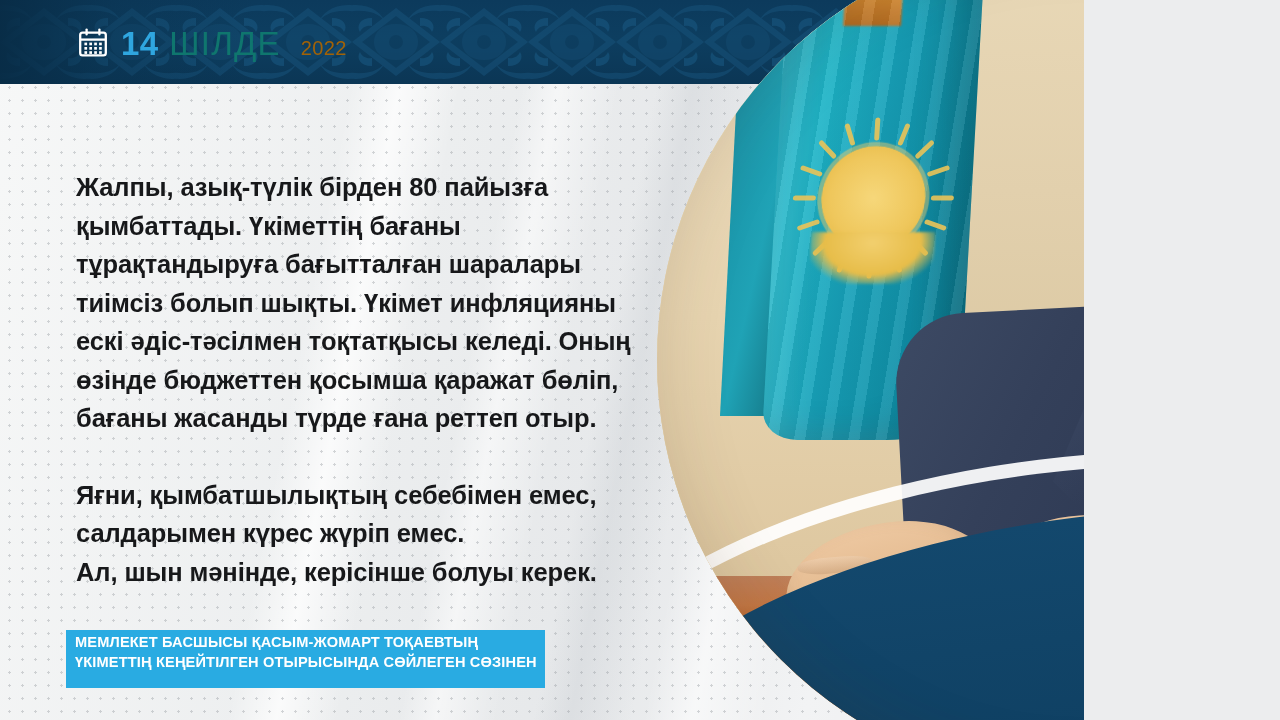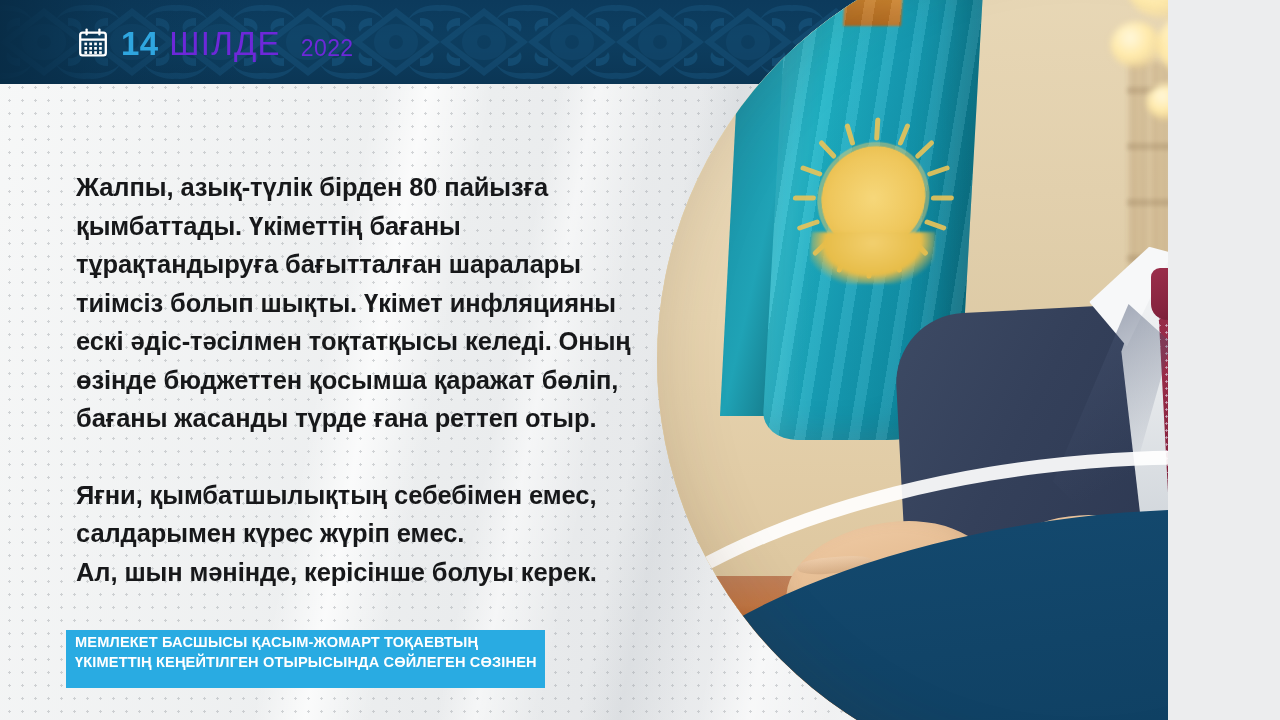--- a/index.html
+++ b/index.html
@@ -2,21 +2,21 @@
 <html><head>
 <meta charset="utf-8">
 <title>Quote Card</title>
 <style>
   html,body{margin:0;padding:0;}
   body{
     width:1280px;height:720px;overflow:hidden;
     font-family:"Liberation Sans","DejaVu Sans",sans-serif;
     background:#ecedee;
   }
-  .card{position:relative;width:1168px;height:720px;overflow:hidden;background:#ecedee;}
+  .card{position:relative;width:1084px;height:720px;overflow:hidden;background:#ecedee;}
 
   
   .bg-base{
     position:absolute;inset:0;
     background:
       linear-gradient(105deg,#f7f8f8 0%,#eceeef 38%,#e6e8ea 60%,#f2f3f4 78%,#e9ebec 100%);
   }
   .bg-streaks{
     position:absolute;inset:0;
     background:
@@ -48,24 +48,24 @@
   
   .dateline{
     position:absolute;left:78px;top:20px;height:46px;
     display:flex;align-items:center;gap:13px;z-index:6;
   }
   .cal-icon{width:30px;height:30px;display:block;}
   .date-day{
     color:#2fa6e0;font-size:33px;font-weight:700;letter-spacing:.3px;line-height:1;
   }
   .date-month{
-    color:#6d28d9;font-size:33px;font-weight:400;letter-spacing:1.2px;line-height:1;margin-left:-2px;
+    color:#0f766e;font-size:33px;font-weight:400;letter-spacing:1.2px;line-height:1;margin-left:-2px;
   }
   .date-year{
-    color:#6d28d9;font-size:23px;font-weight:400;letter-spacing:.4px;line-height:1;
+    color:#a16207;font-size:20px;font-weight:400;letter-spacing:.4px;line-height:1;
     margin-left:7px;position:relative;top:5px;
   }
 
   
   .portrait{
     position:absolute;left:657px;top:-64px;width:848px;height:848px;
     border-radius:50%;overflow:hidden;
     background:#d8c9ad;
     box-shadow:0 0 0 0 rgba(0,0,0,0);
   }

